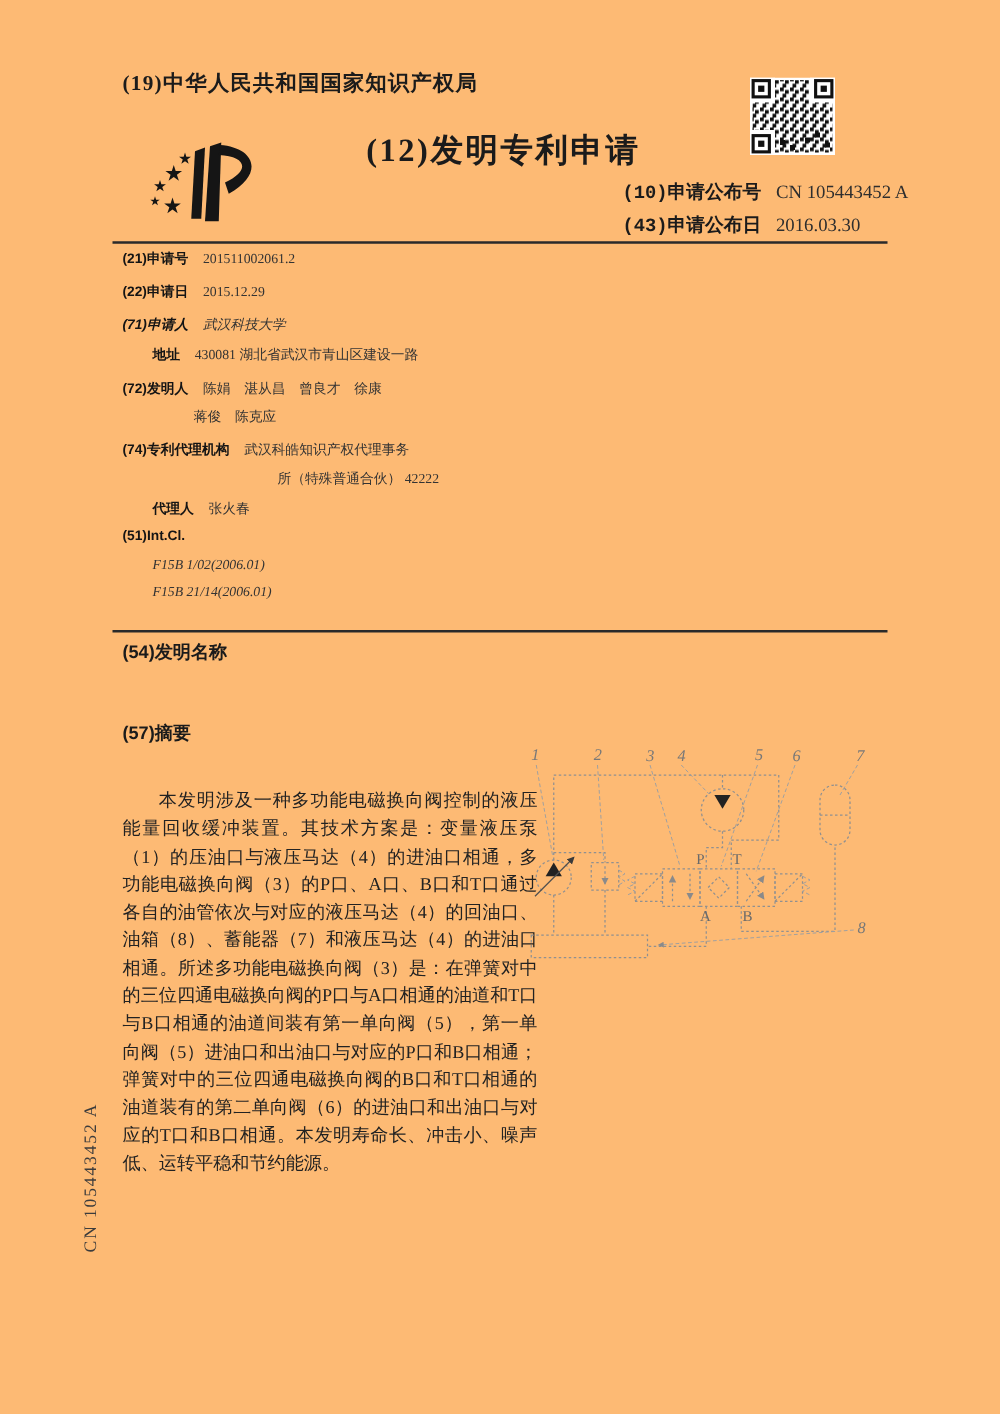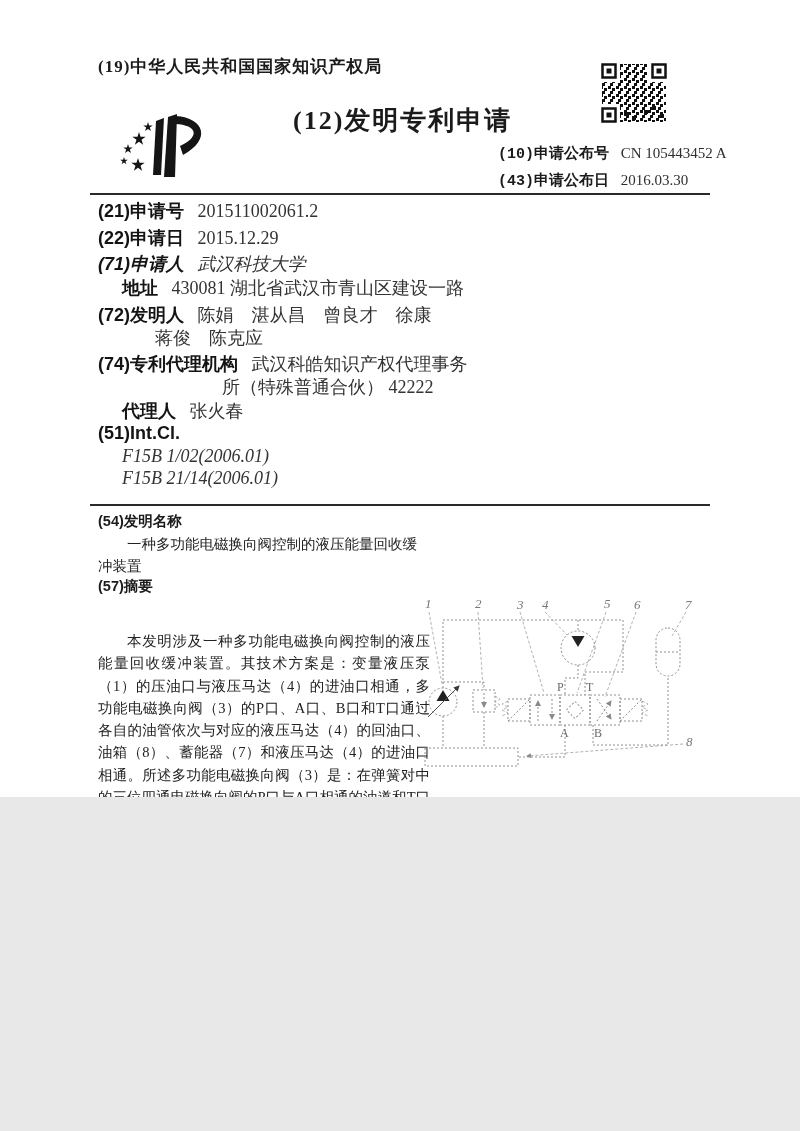--- a/index.html
+++ b/index.html
@@ -1,28 +1,28 @@
 <!DOCTYPE html>
 <html><head>
 <meta charset="utf-8">
 <style>
   * { margin:0; padding:0; box-sizing:border-box; }
   body { background:#e8e8e8; font-family:"Liberation Serif", serif; }
   .page {
-    position:relative; width:800px; height:797px; margin:0 auto;
-    background:#ffffff; color:#1b1b1b; overflow:hidden;
+    position:relative; width:800px; height:1131px; margin:0 auto;
+    background:#fdba74; color:#1b1b1b; overflow:hidden;
   }
   .abs { position:absolute; }
   .hdr-office { left:98px; top:55px; font-size:17px; font-weight:700; letter-spacing:1px; }
   .doc-type   { left:293px; top:103px; font-size:26px; font-weight:700; letter-spacing:2px; }
   .pub-row    { font-size:15px; white-space:nowrap; }
   .pub-row .lbl { font-family:Liberation Mono, monospace; font-weight:700; }
   .pub-row .val { font-family:"Liberation Serif", serif; color:#2e2e2e; margin-left:8px; }
   .rule { left:90px; width:620px; height:2px; background:#2a2a2a; }
-  .fieldrow { font-size:18px; white-space:nowrap; }
+  .fieldrow { font-size:11px; white-space:nowrap; }
   .fieldrow .lbl { font-family:"Liberation Sans", sans-serif; font-weight:700; color:#141414; }
   .fieldrow .val { color:#333; margin-left:9px; }
   .italic-entry { font-style:italic; }
   .pages-info { left:400px; top:485px; width:300px; text-align:right; font-size:13.5px; color:#2c2c2c; }
   .sec-label { font-family:"Liberation Sans", sans-serif; font-weight:700; font-size:14.5px; }
   .title-block {
     left:98px; top:533px; width:332px; font-size:14.5px; line-height:22px;
     text-indent:2em; color:#222;
   }
   .abstract-block {
@@ -146,21 +146,20 @@
     <span class="val" style="margin-left:0;">F15B 1/02(2006.01)</span>
   </div>
   <div class="abs fieldrow italic-entry" style="left:122px; top:468px;">
     <span class="val" style="margin-left:0;">F15B 21/14(2006.01)</span>
   </div>
 
 
   <div class="abs rule" style="top:504px;"></div>
 
   <div class="abs sec-label" style="left:98px; top:512px;">(54)发明名称</div>
-  <div class="abs title-block">一种多功能电磁换向阀控制的液压能量回收缓冲装置</div>
 
   <div class="abs sec-label" style="left:98px; top:577px;">(57)摘要</div>
   <div class="abs abstract-block">本发明涉及一种多功能电磁换向阀控制的液压能量回收缓冲装置。其技术方案是：变量液压泵（1）的压油口与液压马达（4）的进油口相通，多功能电磁换向阀（3）的P口、A口、B口和T口通过各自的油管依次与对应的液压马达（4）的回油口、油箱（8）、蓄能器（7）和液压马达（4）的进油口相通。所述多功能电磁换向阀（3）是：在弹簧对中的三位四通电磁换向阀的P口与A口相通的油道和T口与B口相通的油道间装有第一单向阀（5），第一单向阀（5）进油口和出油口与对应的P口和B口相通；弹簧对中的三位四通电磁换向阀的B口和T口相通的油道装有的第二单向阀（6）的进油口和出油口与对应的T口和B口相通。本发明寿命长、冲击小、噪声低、运转平稳和节约能源。</div>
 
   <svg class="abs" style="left:415px; top:590px;" width="300" height="200" viewBox="0 0 300 200">
     <defs>
       <marker id="arrB" markerWidth="7" markerHeight="7" refX="5" refY="3" orient="auto">
         <polygon points="0,0 6,3 0,6" fill="#3a3a3a"></polygon>
       </marker>
       <marker id="arrG" markerWidth="7" markerHeight="7" refX="5" refY="3" orient="auto">

